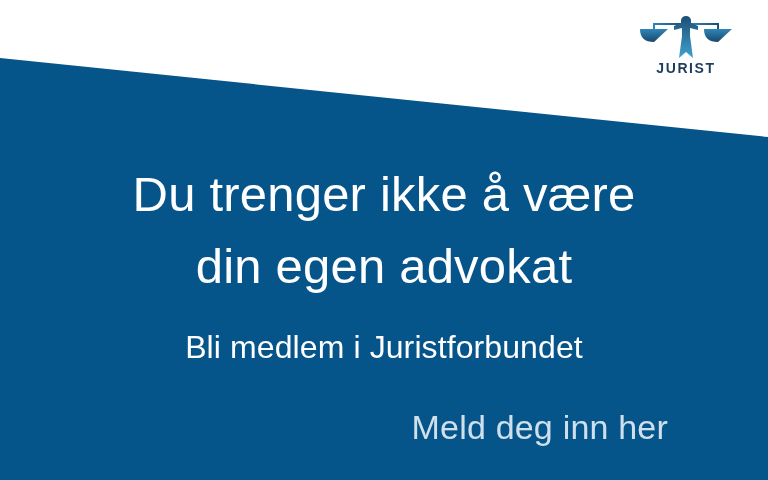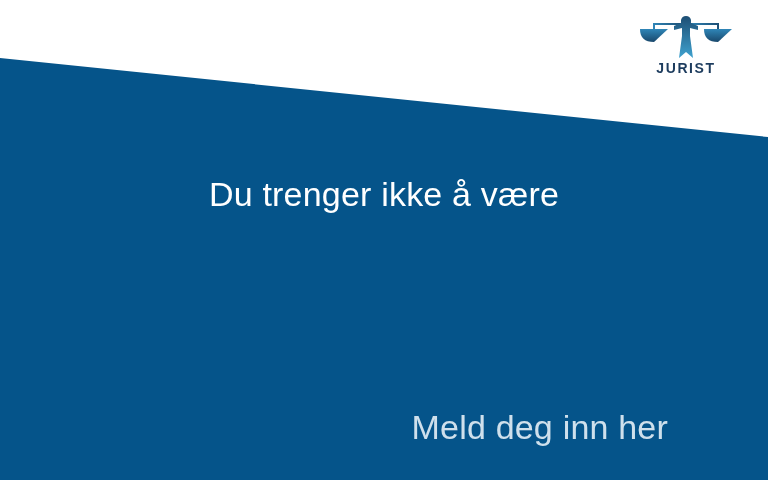--- a/index.html
+++ b/index.html
@@ -52,21 +52,21 @@
   }
   #logo-line1 { }
   
   #headline {
     position: absolute;
     left: 0;
     top: 158px;
     width: 768px;
     text-align: center;
     color: #ffffff;
-    font-size: 34px;
+    font-size: 49px;
     font-weight: 300;
     line-height: 72px;
     letter-spacing: 0.2px;
     z-index: 4;
   }
   #headline .hl-line { display: block; }
   #subheading {
     position: absolute;
     left: 0;
     top: 327px;
@@ -127,18 +127,20 @@
 
       <path d="M66 15 L94 15 Q80 28 80 28 Q66 28 66 15 Z" fill="url(#padR)"></path>
 
       <path d="M48 2 Q44 2 43 6 L43 9 L36 12 L36 16 L44 14 L44 22 L41 44 L48 38 L55 44 L52 22 L52 14 L60 16 L60 12 L53 9 L53 6 Q52 2 48 2 Z" fill="url(#colGrad)"></path>
     </svg>
     <span id="logo-line1" class="logo-word">JURIST</span>
   </div>
 
   <div id="headline">
     <span class="hl-line">Du trenger ikke å være</span>
+    <span class="hl-line">din egen advokat</span>
   </div>
 
+  <div id="subheading">Bli medlem i Juristforbundet</div>
 
   <div id="cta">Meld deg inn her</div>
 
 </div>
 
 </body></html>

